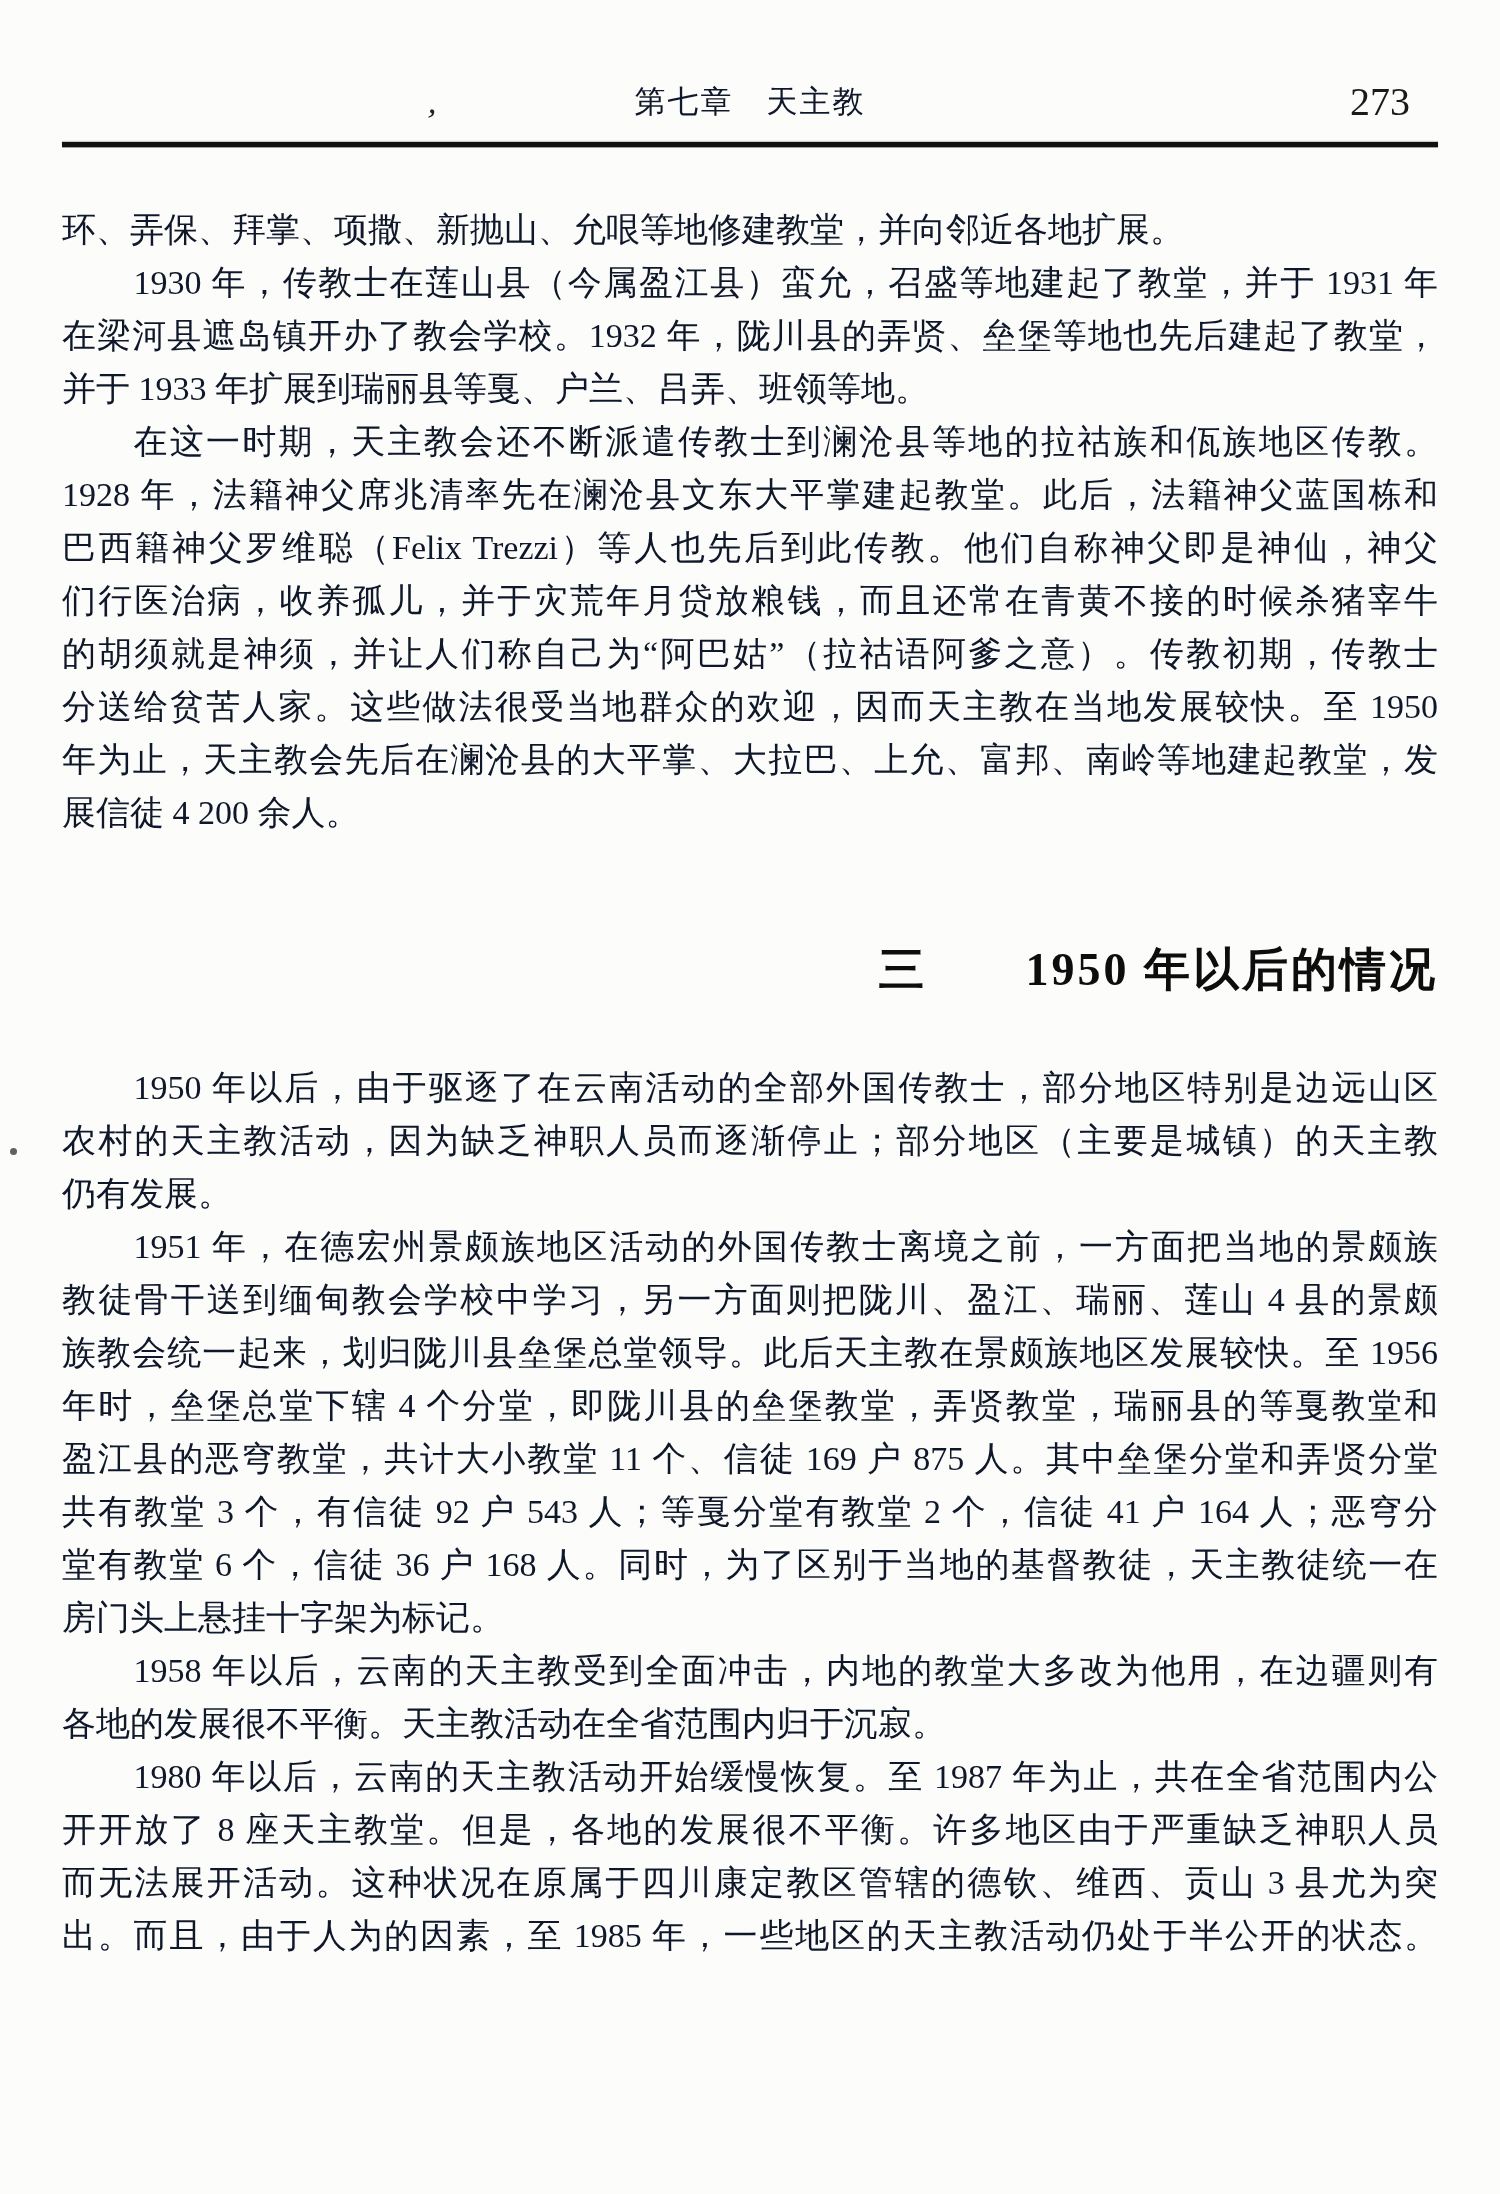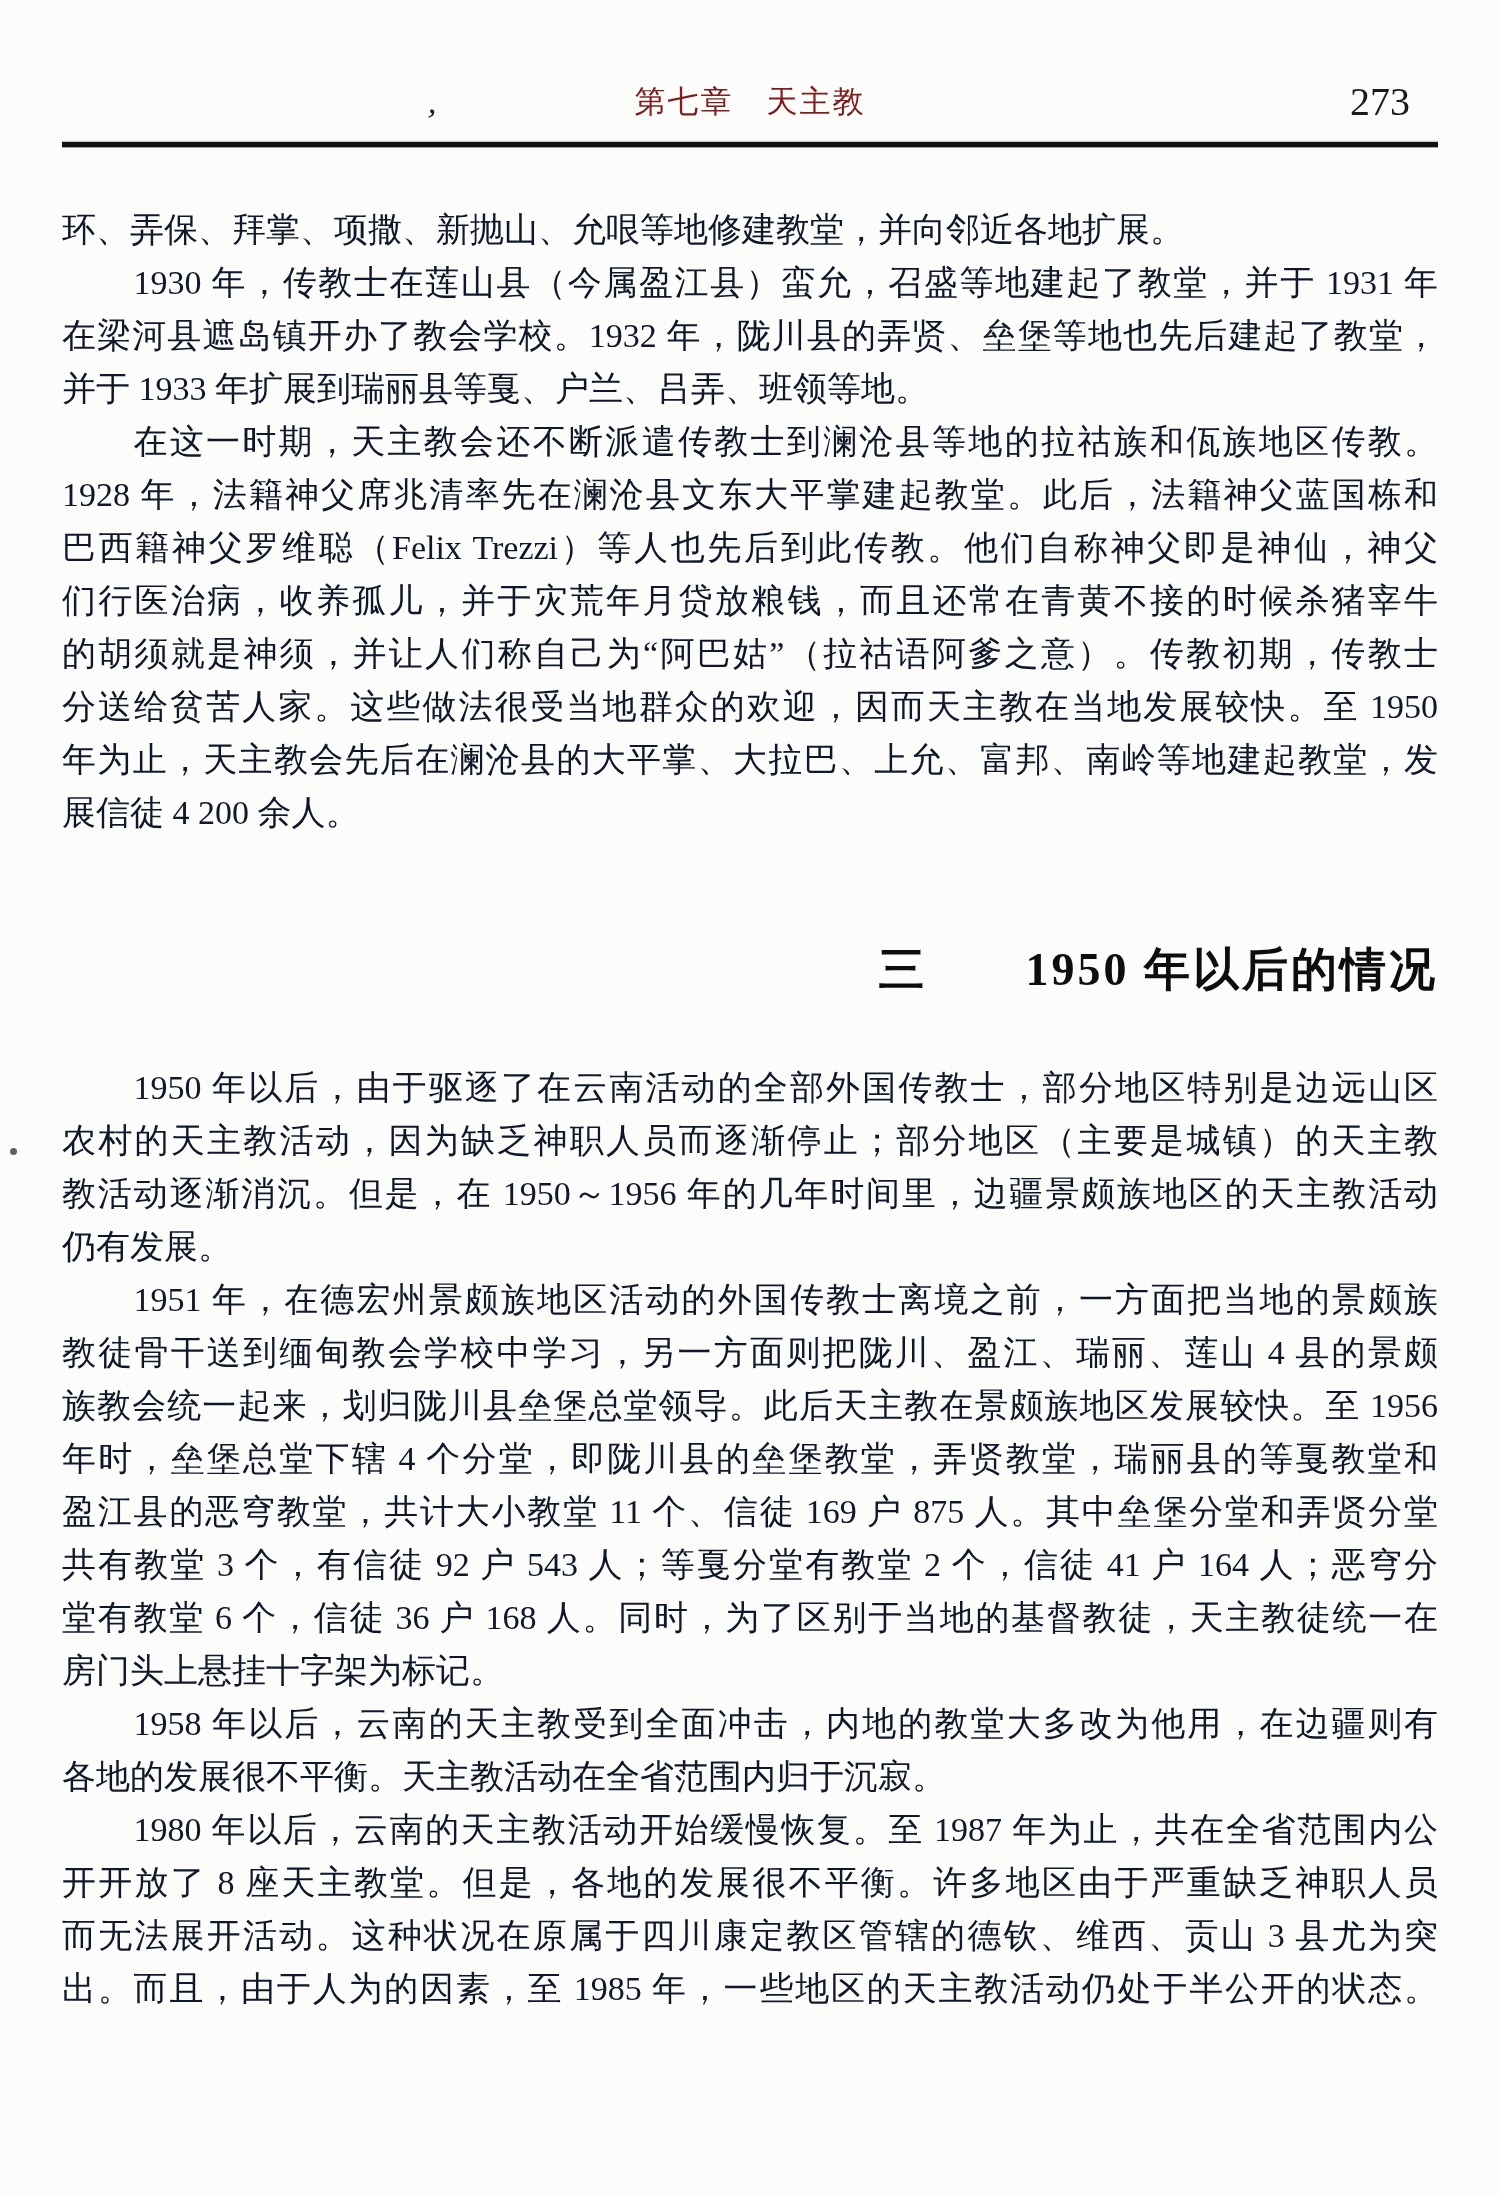--- a/index.html
+++ b/index.html
@@ -11,21 +11,21 @@
     box-sizing:border-box;
     padding:76px 62px 0 62px;
     color:#161616;
     font-family:"Liberation Serif","DejaVu Serif",serif;
     overflow:hidden;
   }
   
   .header{position:relative;height:52px;}
   .chapter-title{
     text-align:center;font-size:31px;line-height:52px;
-    letter-spacing:2px;color:#7f1d1d;
+    letter-spacing:2px;color:#0f172a;
   }
   .page-number{
     position:absolute;right:28px;top:0;
     font-size:40px;line-height:52px;color:#1a1a1a;
   }
   .stray-mark{
     position:absolute;left:363px;top:26px;
     font-size:34px;color:#222;transform:rotate(8deg);
   }
   .rule{
@@ -89,21 +89,20 @@
       <div class="line just">分送给贫苦人家。这些做法很受当地群众的欢迎，因而天主教在当地发展较快。至 1950</div>
       <div class="line just">年为止，天主教会先后在澜沧县的大平掌、大拉巴、上允、富邦、南岭等地建起教堂，发</div>
       <div class="line end">展信徒 4 200 余人。</div>
     </div>
 
   <div class="section-heading">三　　1950 年以后的情况</div>
 
   <div class="body-block block-2">
       <div class="line just indent">1950 年以后，由于驱逐了在云南活动的全部外国传教士，部分地区特别是边远山区</div>
       <div class="line just">农村的天主教活动，因为缺乏神职人员而逐渐停止；部分地区（主要是城镇）的天主教</div>
-      <div class="line just">教活动逐渐消沉。但是，在 1950～1956 年的几年时间里，边疆景颇族地区的天主教活动</div>
       <div class="line end">仍有发展。</div>
       <div class="line just indent">1951 年，在德宏州景颇族地区活动的外国传教士离境之前，一方面把当地的景颇族</div>
       <div class="line just">教徒骨干送到缅甸教会学校中学习，另一方面则把陇川、盈江、瑞丽、莲山 4 县的景颇</div>
       <div class="line just">族教会统一起来，划归陇川县垒堡总堂领导。此后天主教在景颇族地区发展较快。至 1956</div>
       <div class="line just">年时，垒堡总堂下辖 4 个分堂，即陇川县的垒堡教堂，弄贤教堂，瑞丽县的等戛教堂和</div>
       <div class="line just">盈江县的恶穹教堂，共计大小教堂 11 个、信徒 169 户 875 人。其中垒堡分堂和弄贤分堂</div>
       <div class="line just">共有教堂 3 个，有信徒 92 户 543 人；等戛分堂有教堂 2 个，信徒 41 户 164 人；恶穹分</div>
       <div class="line just">堂有教堂 6 个，信徒 36 户 168 人。同时，为了区别于当地的基督教徒，天主教徒统一在</div>
       <div class="line end">房门头上悬挂十字架为标记。</div>
       <div class="line just indent">1958 年以后，云南的天主教受到全面冲击，内地的教堂大多改为他用，在边疆则有</div>

